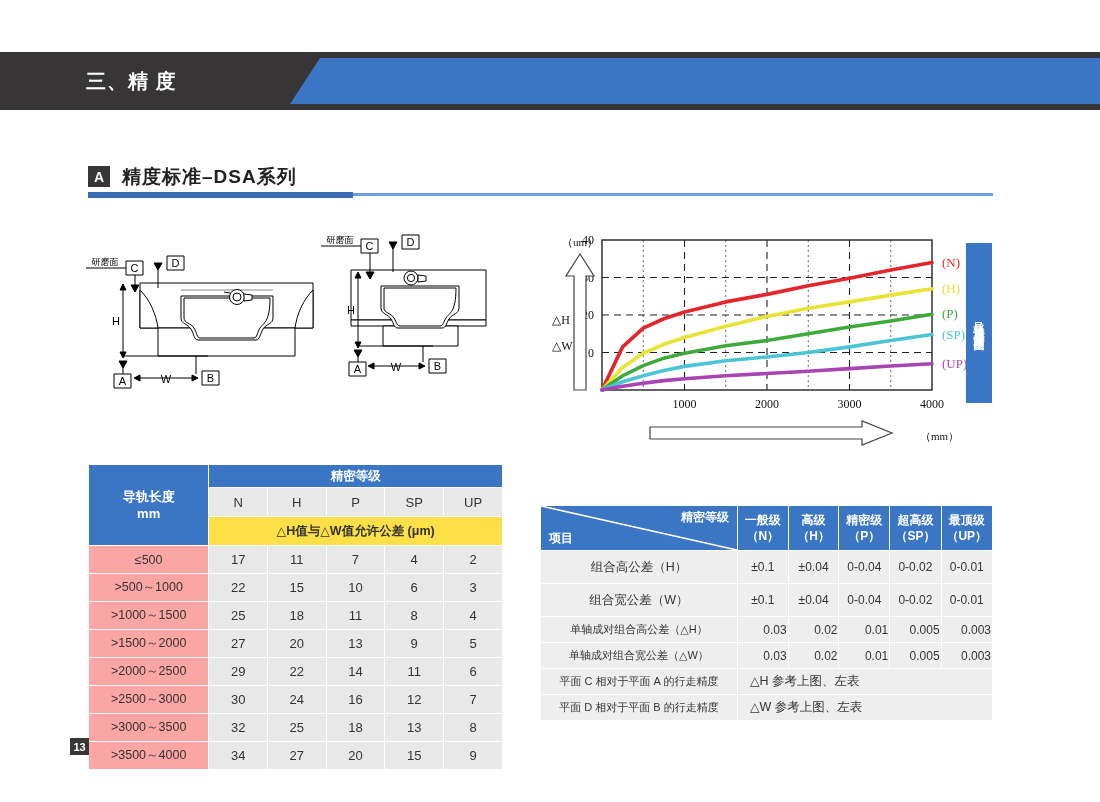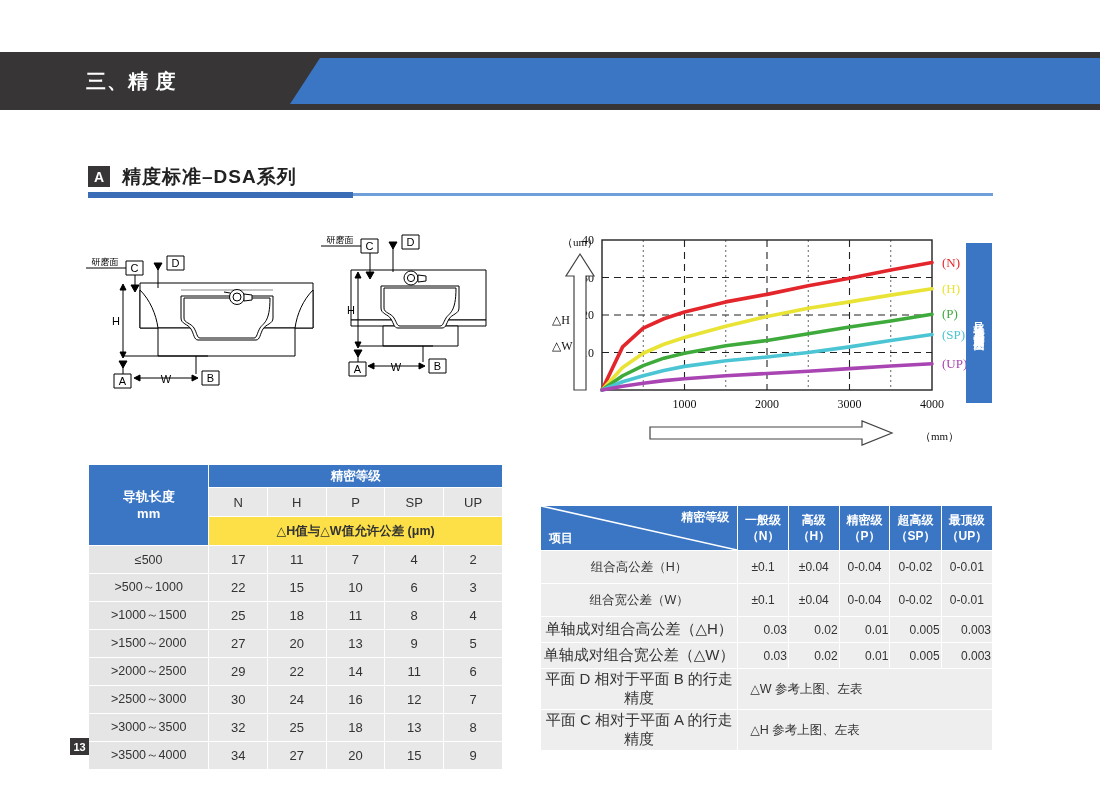--- a/index.html
+++ b/index.html
@@ -120,21 +120,21 @@
     border: 1px solid #ffffff;
     font-size: 13px;
   }
   .tbl-left td.note {
     background: #fde047; color: #333;
     text-align: center; height: 26px;
     border: 1px solid #ffffff;
     font-size: 12.5px; font-weight: bold;
   }
   .tbl-left td.rowlbl {
-    background: #e5e5e5; color: #333;
+    background: #fca5a5; color: #333;
     text-align: center; height: 25px;
     border: 1px solid #ffffff;
     font-size: 12.5px;
   }
   .tbl-left td.val {
     background: #e8e8e8; color: #333;
     text-align: center; height: 25px;
     border: 1px solid #ffffff;
     font-size: 13px;
   }
@@ -167,21 +167,21 @@
     font-size: 12px; font-weight: bold;
     text-align: center; line-height: 16px;
     width: 49px;
   }
   .tbl-right td.item {
     background: #eeeeee; text-align: center;
     height: 30px; font-size: 12.5px;
   }
   .tbl-right td.item-l {
     background: #eeeeee; text-align: center;
-    height: 23px; font-size: 15px;
+    height: 23px; font-size: 11px;
   }
   .tbl-right td.num {
     background: #eeeeee; text-align: center;
     height: 30px; font-size: 12px;
   }
   .tbl-right td.num-s {
     background: #eeeeee; text-align: right;
     height: 23px; font-size: 12px;
   }
   .tbl-right td.refcell {
@@ -522,25 +522,25 @@
         </tr>
         <tr>
           <td class="item-l">单轴成对组合宽公差（△W）</td>
           <td class="num-s">0.03</td>
           <td class="num-s">0.02</td>
           <td class="num-s">0.01</td>
           <td class="num-s">0.005</td>
           <td class="num-s">0.003</td>
         </tr>
         <tr>
+          <td class="item-l">平面 C 相对于平面 A 的行走精度</td>
+          <td class="refcell" colspan="5">△H 参考上图、左表</td>
+        </tr>
+        <tr>
           <td class="item-l">平面 D 相对于平面 B 的行走精度</td>
           <td class="refcell" colspan="5">△W 参考上图、左表</td>
         </tr>
-        <tr>
-          <td class="item-l">平面 C 相对于平面 A 的行走精度</td>
-          <td class="refcell" colspan="5">△H 参考上图、左表</td>
-        </tr>
       </tbody>
   </table>
 
   <div class="page-num">13</div>
 
 </div>
 
 </body></html>

